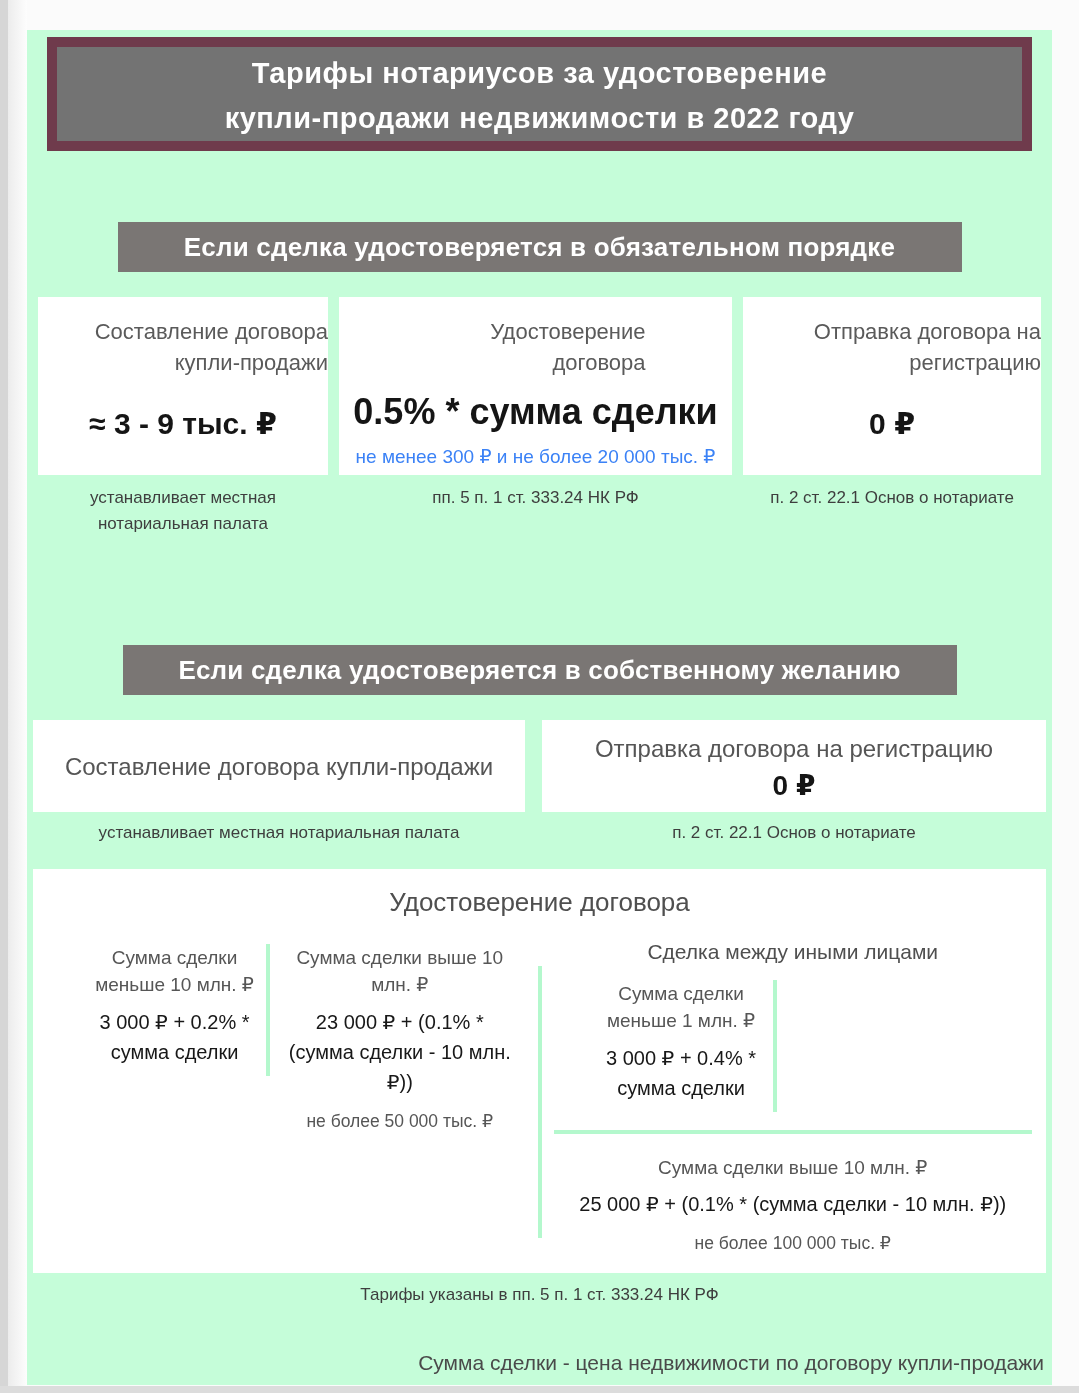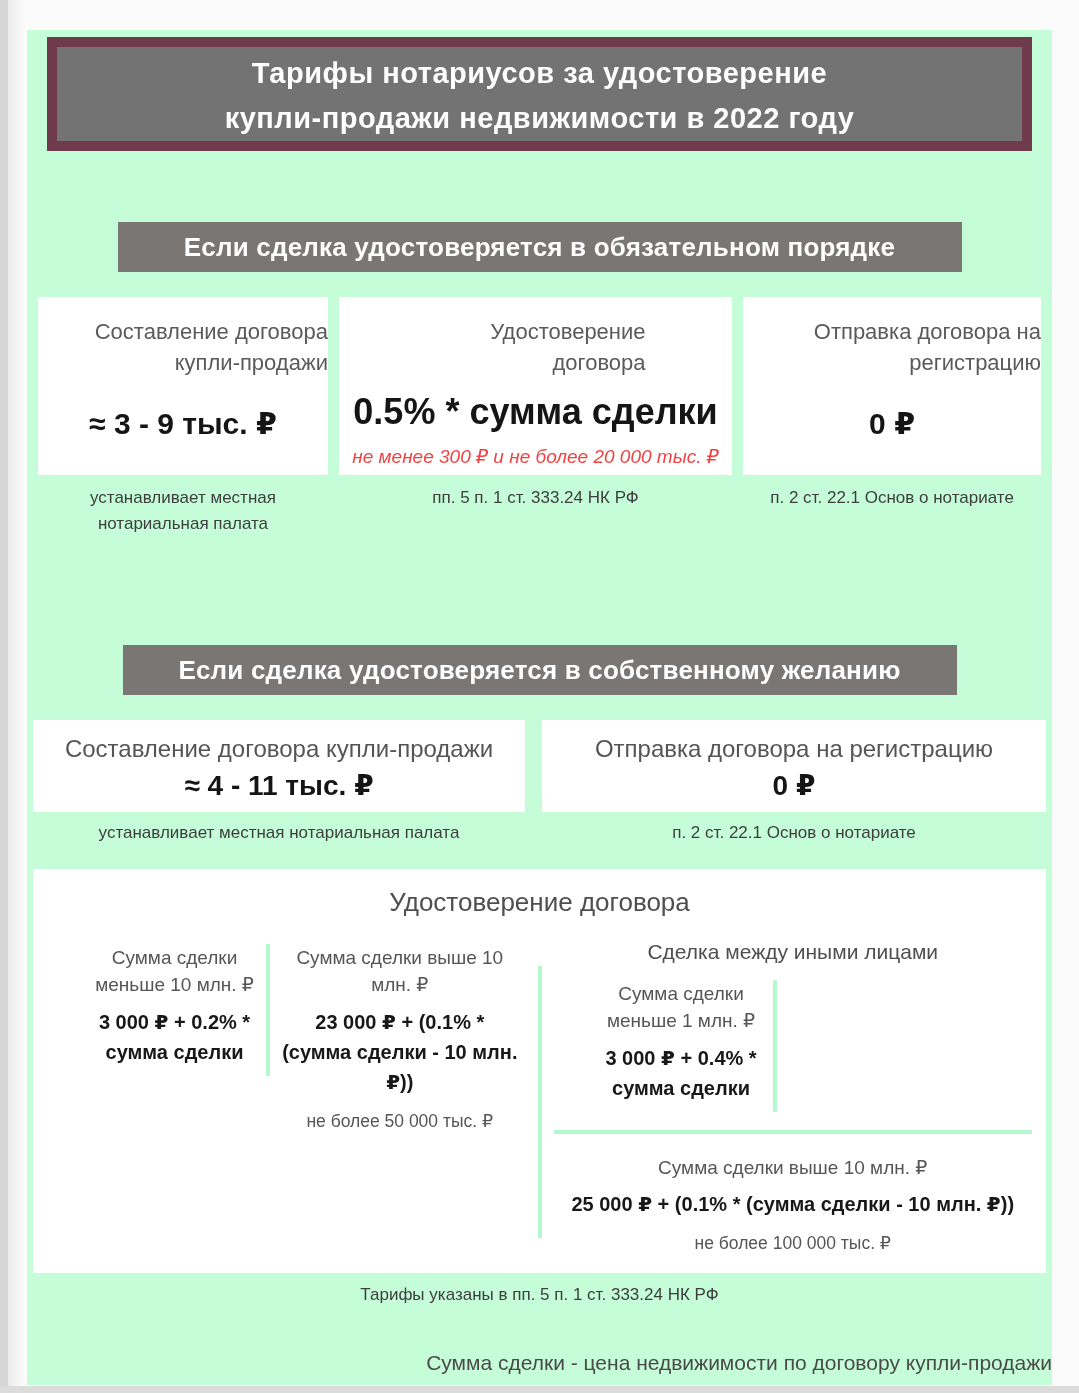--- a/index.html
+++ b/index.html
@@ -43,21 +43,21 @@
   .card{
     background:#ffffff;box-sizing:border-box;
     display:flex;flex-direction:column;align-items:center;text-align:right;
   }
   .row1 .card{height:178px;padding-top:20px;}
   .c-w1{width:292px;} .c-w2{width:396px;} .c-w3{width:300px;}
   .card .c-title{font-size:22px;line-height:1.4;color:#5a5a5a;}
   .card .c-title.narrow{max-width:220px;}
   .card .c-value{font-size:30px;font-weight:700;color:#151515;margin-top:27px;}
   .row1 .c-w2 .c-value{margin-top:12px;font-size:36px;}
-  .card .c-note{font-size:19px;color:#ef4444;margin-top:12px;font-style:italic;}
+  .card .c-note{font-size:19px;color:#3b82f6;margin-top:12px;}
 
   .footnotes-row{display:flex;padding:0 11px;margin-top:10px;gap:11px;}
   .footnote{
     font-size:17px;color:#3e3e3e;text-align:center;line-height:1.5;
     box-sizing:border-box;padding:0 14px;
   }
 
   .cards-row2{display:flex;padding:0 6px;margin-top:25px;gap:17px;}
   .row2 .card{height:92px;justify-content:center;padding-top:2px;}
   .c-wA{width:492px;} .c-wB{width:504px;}
@@ -78,28 +78,28 @@
     position:absolute;left:calc(50% - 2px);top:38px;height:272px;width:4px;
     background:#b4f8cd;
   }
   .half{width:50%;box-sizing:border-box;}
   .group-header{font-size:21px;color:#4f4f4f;text-align:center;margin-top:12px;}
   .cols{display:flex;margin-top:16px;padding:0 10px;margin-left:40px;}
   .col{box-sizing:border-box;padding:0 12px;text-align:center;}
   .col-s{flex:0 0 41%;} .col-l{flex:1;}
   .vline{flex:0 0 4px;background:#b4f8cd;height:132px;}
   .condition{font-size:19px;line-height:1.45;color:#565656;}
-  .formula{font-size:20px;line-height:1.5;font-weight:700;color:#181818;margin-top:8px;}
+  .formula{font-size:20px;line-height:1.5;font-weight:400;color:#181818;margin-top:8px;}
   .cnote{font-size:17.5px;color:#565656;margin-top:14px;}
   .h-divider{height:4px;background:#b4f8cd;margin:18px 14px 0;}
   .extra{margin-top:20px;text-align:center;padding:0 30px;}
 
   
   .tariff-source{margin-top:12px;text-align:center;font-size:17px;color:#3e3e3e;}
-  .definition{margin-top:46px;text-align:right;font-size:21px;color:#4a4a4a;}
+  .definition{margin-top:46px;text-align:right;padding-right:8px;font-size:21px;color:#4a4a4a;}
 </style>
 </head>
 <body>
 
 <div class="edge-left"></div>
 <div class="edge-left-fade"></div>
 
 <div class="panel">
 
   <div class="title-box">
@@ -133,21 +133,20 @@
     <div class="footnote f3">п. 2 ст. 22.1 Основ о нотариате</div>
   </div>
 
   <div class="section-header sh-2">
     <span>Если сделка удостоверяется в собственному желанию</span>
   </div>
 
   <div class="cards-row2 row2">
     <div class="card c-wA">
       <div class="c-title">Составление договора купли-продажи</div>
-      <div class="c-value">≈ 4 - 11 тыс. ₽</div>
     </div>
     <div class="card c-wB">
       <div class="c-title">Отправка договора на регистрацию</div>
       <div class="c-value">0 ₽</div>
     </div>
   </div>
 
   <div class="footnotes-row2">
     <div class="footnote fA">устанавливает местная нотариальная палата</div>
     <div class="footnote fB">п. 2 ст. 22.1 Основ о нотариате</div>

